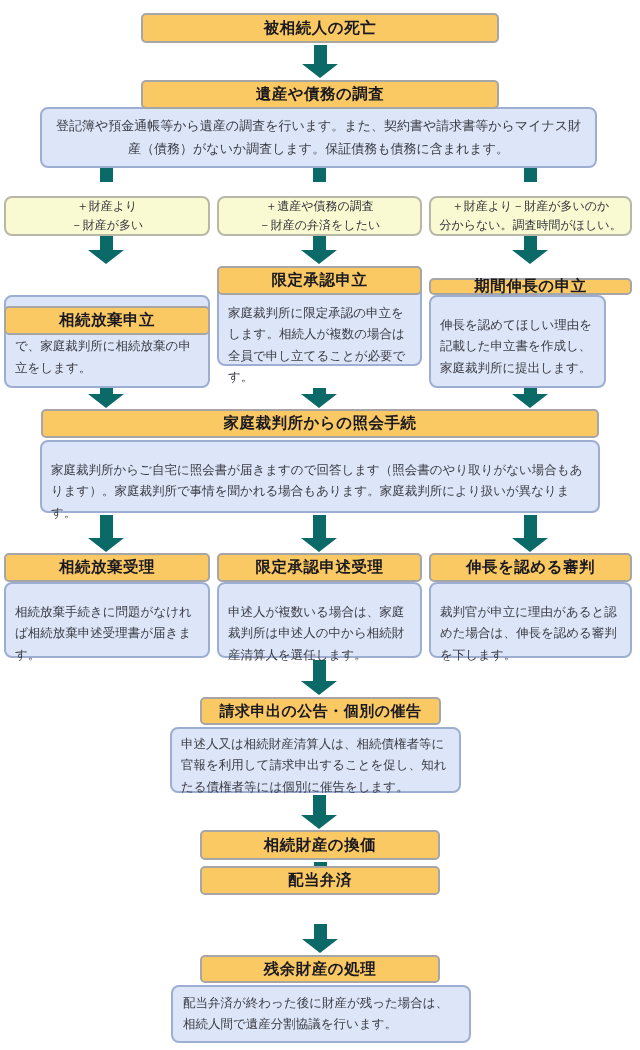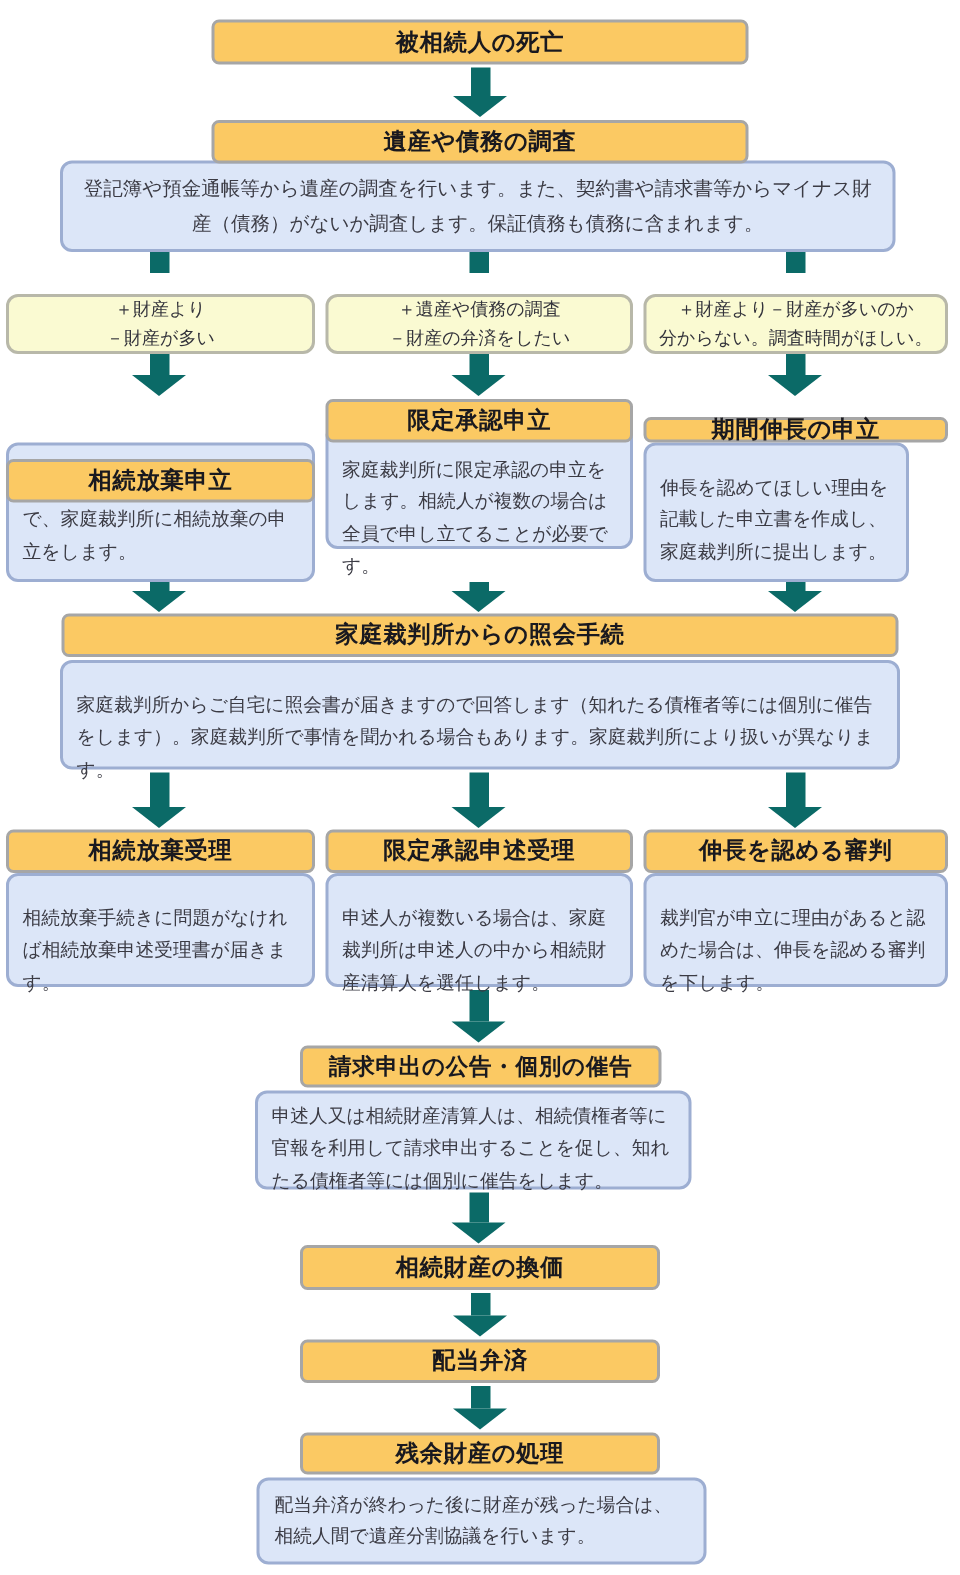--- a/index.html
+++ b/index.html
@@ -111,21 +111,21 @@
   <div class="arrow" style="left:301px;top:388px;height:20px;">
     <div class="stem"></div>
     <div class="head"></div>
   </div>
   <div class="arrow" style="left:512px;top:388px;height:20px;">
     <div class="stem"></div>
     <div class="head"></div>
   </div>
 
   <div class="hdr" style="left:41px;top:409px;width:558px;height:29px;">家庭裁判所からの照会手続</div>
-  <div class="info" style="left:40px;top:440px;width:560px;height:73px;">家庭裁判所からご自宅に照会書が届きますので回答します（知れたる債権者等には個別に催告をします）。家庭裁判所で事情を聞かれる場合もあります。家庭裁判所により扱いが異なります。</div>
+  <div class="info" style="left:40px;top:440px;width:560px;height:73px;">家庭裁判所からご自宅に照会書が届きますので回答します（照会書のやり取りがない場合もあります）。家庭裁判所で事情を聞かれる場合もあります。家庭裁判所により扱いが異なります。</div>
 
   <div class="arrow" style="left:88px;top:515px;height:37px;">
     <div class="stem"></div>
     <div class="head"></div>
   </div>
   <div class="arrow" style="left:301px;top:515px;height:37px;">
     <div class="stem"></div>
     <div class="head"></div>
   </div>
   <div class="arrow" style="left:512px;top:515px;height:37px;">
@@ -154,21 +154,21 @@
     <div class="head"></div>
   </div>
 
   <div class="hdr" style="left:200px;top:830px;width:240px;height:30px;">相続財産の換価</div>
 
   <div class="arrow" style="left:302px;top:862px;height:29px;">
     <div class="stem"></div>
     <div class="head"></div>
   </div>
 
-  <div class="hdr" style="left:200px;top:893px;width:240px;height:29px;">配当弁済</div>
+  <div class="hdr" style="left:200px;top:866px;width:240px;height:29px;">配当弁済</div>
 
   <div class="arrow" style="left:302px;top:924px;height:29px;">
     <div class="stem"></div>
     <div class="head"></div>
   </div>
 
   <div class="hdr" style="left:200px;top:955px;width:240px;height:28px;">残余財産の処理</div>
   <div class="info" style="left:171px;top:985px;width:300px;height:58px;padding:6px 10px;">配当弁済が終わった後に財産が残った場合は、相続人間で遺産分割協議を行います。</div>
 
 </div>

